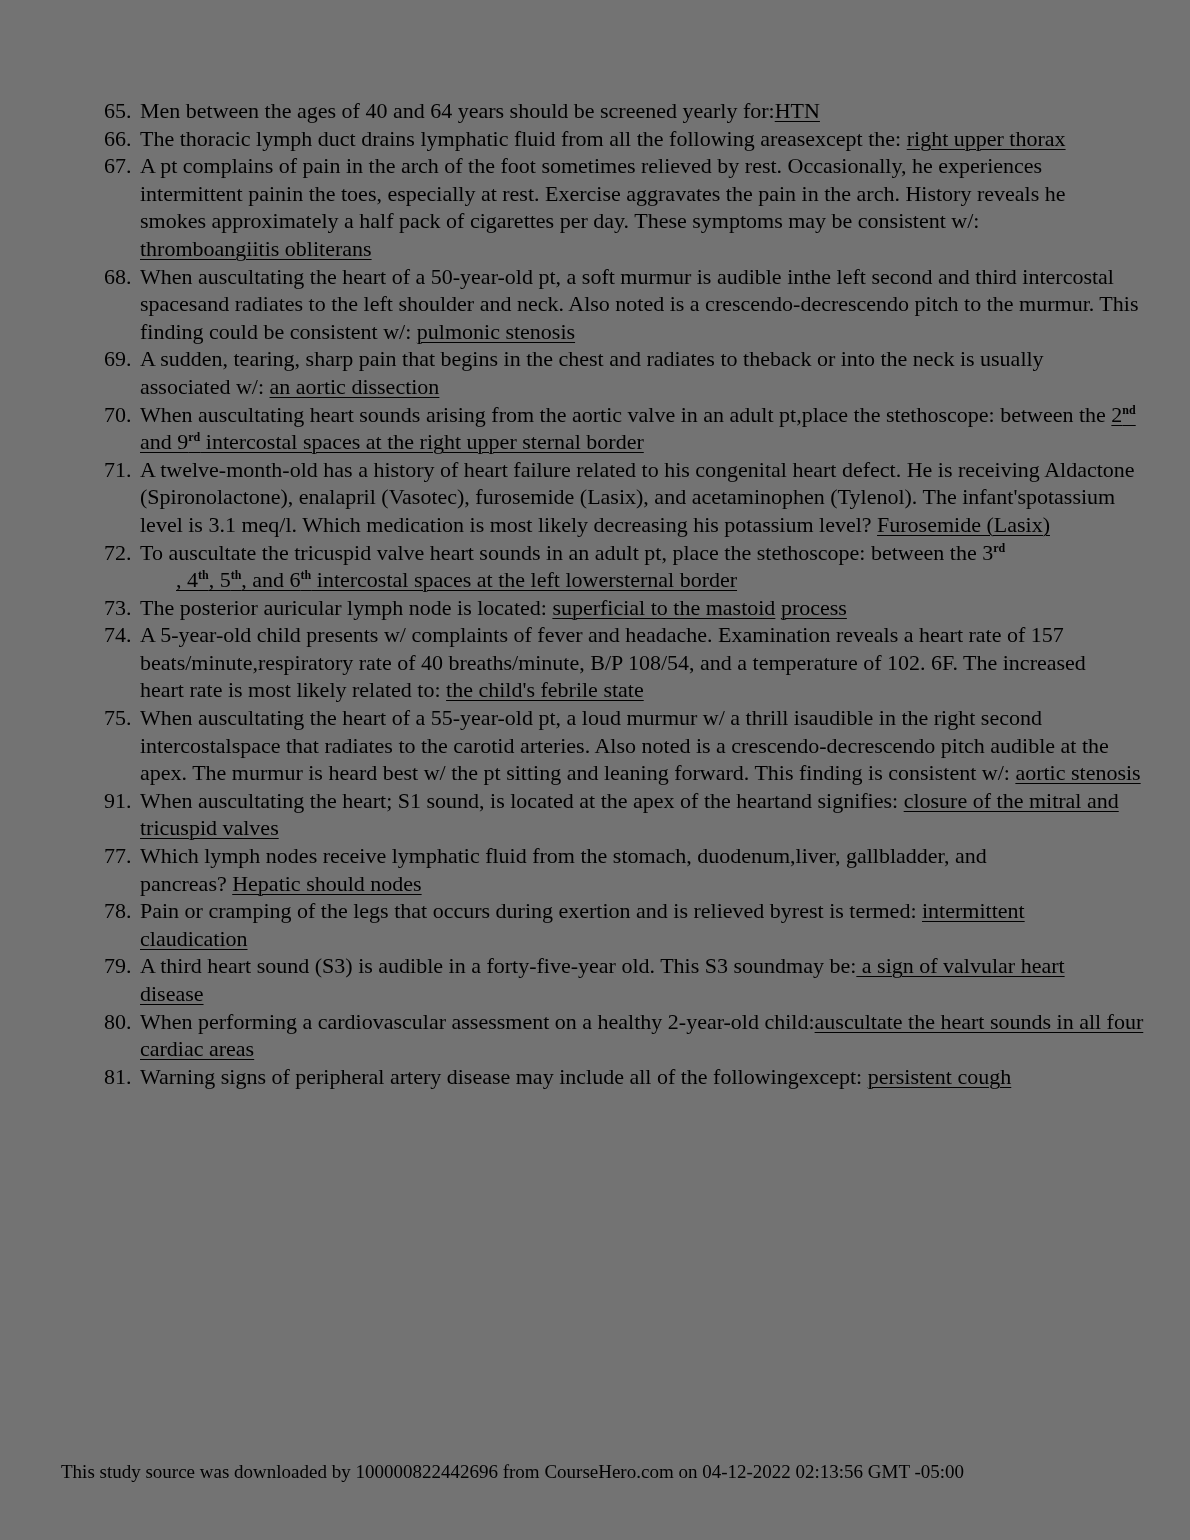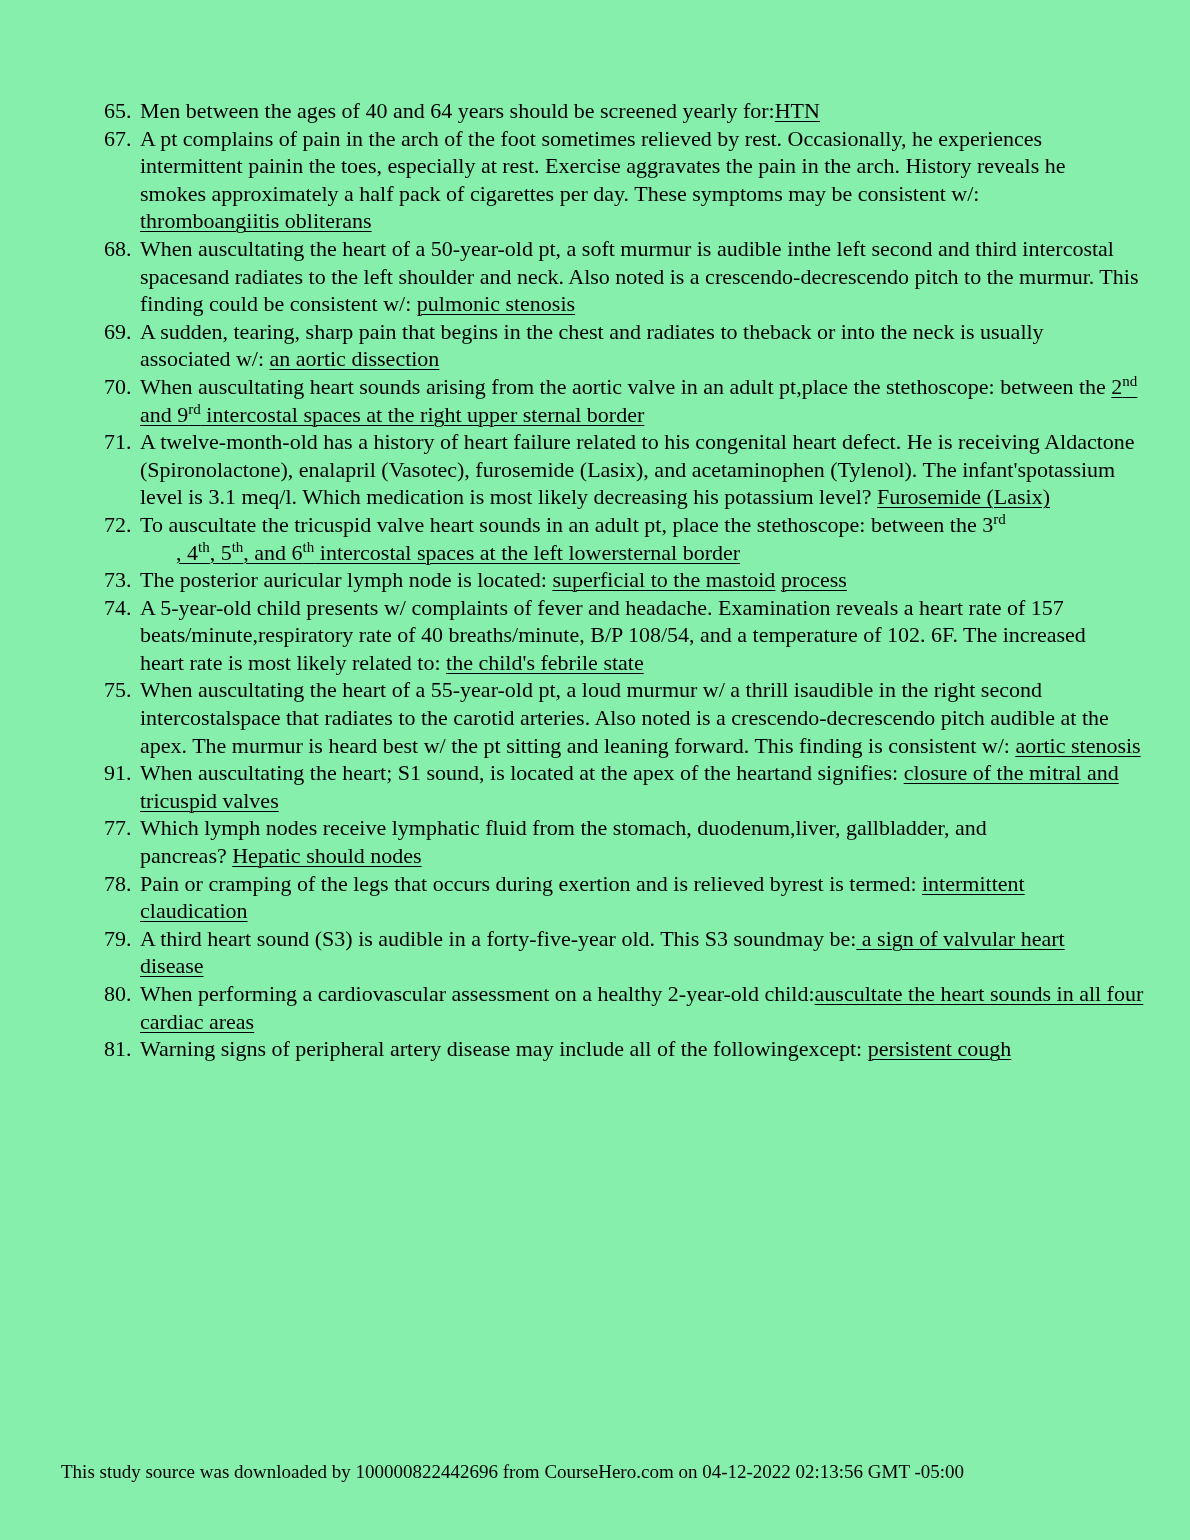--- a/index.html
+++ b/index.html
@@ -1,49 +1,52 @@
 <!DOCTYPE html>
 <html><head>
   <meta charset="utf-8">
   <style>
     html, body { margin: 0; padding: 0; background: #ffffff; }
     body { width: 1190px; height: 1540px; position: relative; overflow: hidden; }
     .page {
       position: absolute; left: 0; top: 0; width: 1190px; height: 1540px;
-      background: #86efac; color: #000000;
+      background: #737373; color: #000000;
       font-family: "Liberation Serif", "DejaVu Serif", serif;
     }
     .qlist { position: absolute; left: 104px; top: 97px; width: 1020px; }
     .q {
       position: relative; padding-left: 36px;
       font-size: 22px; line-height: 27.6px; letter-spacing: 0;
     }
     .q .num { position: absolute; left: 0; top: 0; }
     .u { text-decoration: underline; text-underline-offset: 3px; text-decoration-thickness: 1px; }
-    sup { font-size: 15px; line-height: 0; vertical-align: 8px; }
+    sup { font-size: 12px; line-height: 0; vertical-align: 8px; font-weight: bold; }
     .footer-note {
       position: absolute; left: 61px; top: 1461px;
       font-size: 19px; font-family: "Liberation Serif", serif;
     }
     .footer-url {
       position: absolute; left: 61px; top: 1600px;
       font-size: 14px; font-family: "Liberation Serif", serif;
     }
     .trail { display: inline-block; margin-left: 36px; }
   </style>
 </head>
 <body>
 
 <div class="page">
   <div class="qlist">
 
     <div class="q" style="width:1000px">
       <span class="num">65.</span><span>Men between the ages of 40 and 64 years should be screened yearly for:</span><span class="u">HTN</span>
     </div>
 
+    <div class="q" style="width:1000px">
+      <span class="num">66.</span><span>The thoracic lymph duct drains lymphatic fluid from all the following areasexcept the: </span><span class="u">right upper thorax</span>
+    </div>
 
     <div class="q" style="width:950px">
       <span class="num">67.</span><span>A pt complains of pain in the arch of the foot sometimes relieved by rest. Occasionally, he experiences intermittent painin the toes, especially at rest. Exercise aggravates the pain in the arch. History reveals he smokes approximately a half pack of cigarettes per day. These symptoms may be consistent w/: </span><span class="u">thromboangiitis obliterans</span>
     </div>
 
     <div class="q" style="width:1000px">
       <span class="num">68.</span><span>When auscultating the heart of a 50-year-old pt, a soft murmur is audible inthe left second and third intercostal spacesand radiates to the left shoulder and neck. Also noted is a crescendo-decrescendo pitch to the murmur. This finding could be consistent w/: </span><span class="u">pulmonic stenosis</span>
     </div>
 
     <div class="q" style="width:960px">

